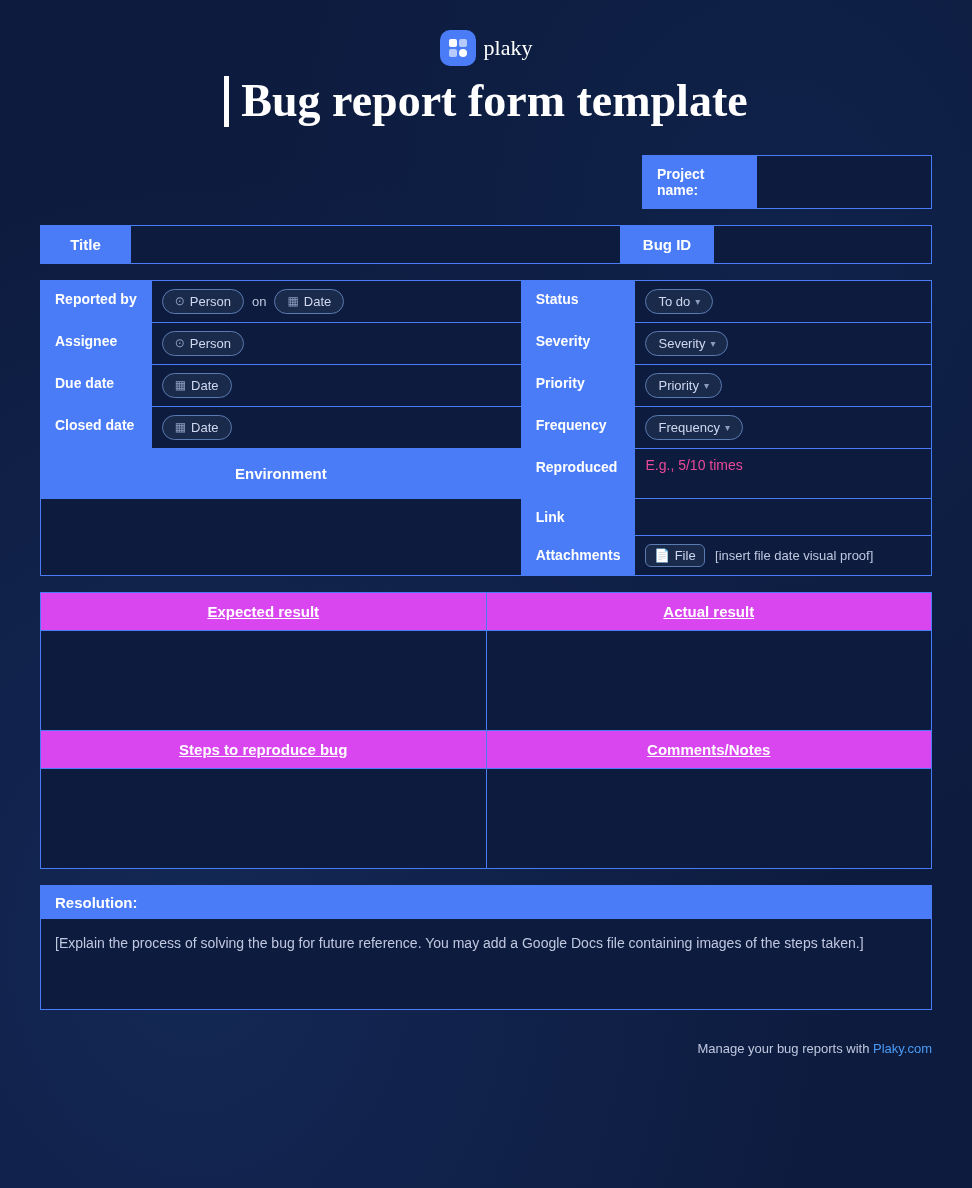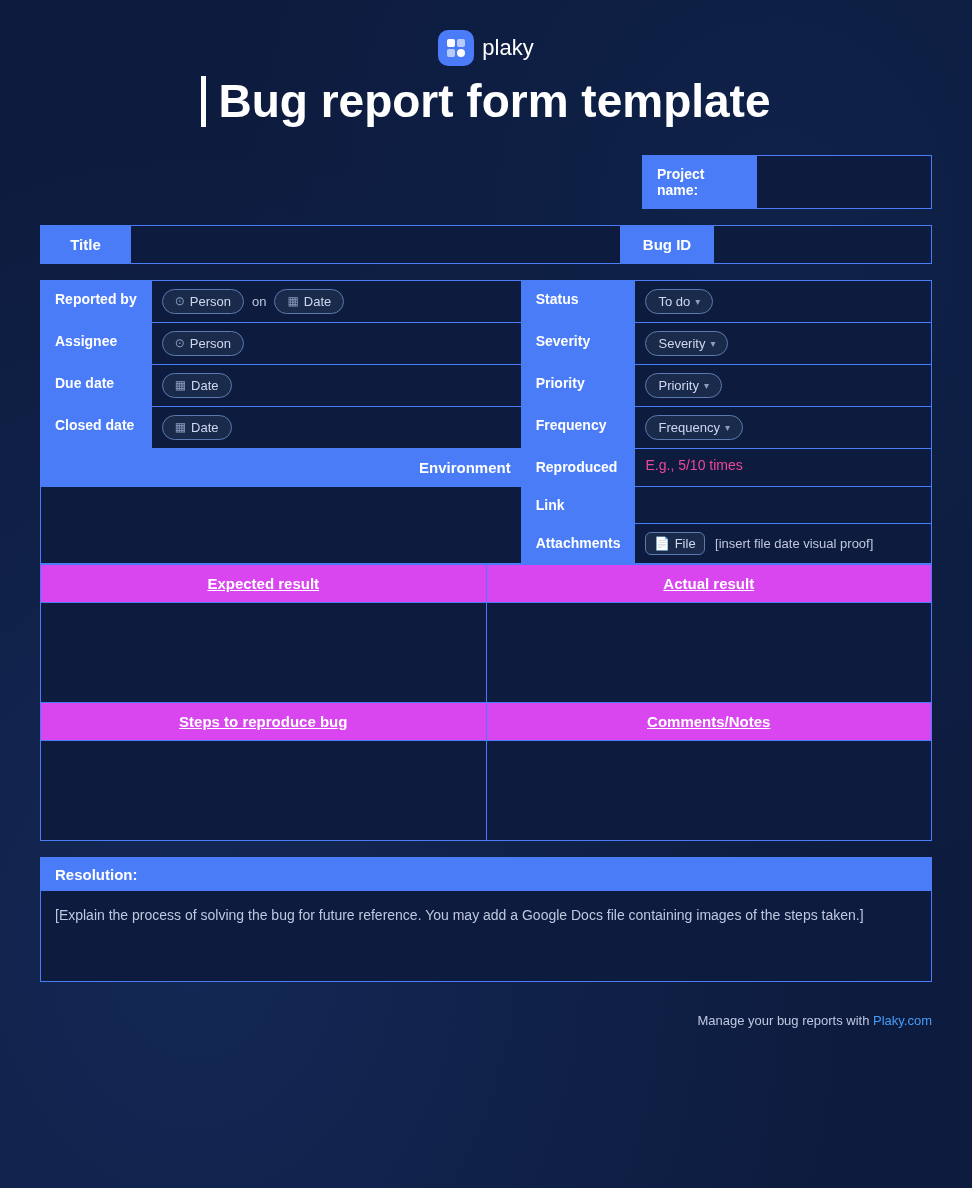--- a/index.html
+++ b/index.html
@@ -20,20 +20,21 @@
       width: 972px;
       padding: 30px 40px 30px 40px;
     }
 
     
     .header {
       display: flex;
       flex-direction: column;
       align-items: center;
       margin-bottom: 28px;
+      font-family: Liberation Serif, serif;
     }
 
     .logo-row {
       display: flex;
       align-items: center;
       gap: 8px;
       margin-bottom: 10px;
     }
 
     .logo-icon {
@@ -118,20 +119,21 @@
 
     .cell-value-dark {
       background: #0d1b3e;
       padding: 10px;
     }
 
     
     .main-table {
       border-collapse: collapse;
       width: 100%;
+      margin-bottom: 16px;
     }
 
     .main-table td {
       border: 1.5px solid #4a7cf7;
       vertical-align: top;
     }
 
     .row-label {
       background: #4a7cf7;
       color: #ffffff;
@@ -185,22 +187,22 @@
       font-size: 10px;
       color: #8a9cc0;
     }
 
     
     .env-header {
       background: #4a7cf7;
       color: #ffffff;
       font-weight: 700;
       font-size: 15px;
-      text-align: right;
-      padding: 10px;
+      text-align: center;
+      padding: 16px;
     }
 
     .env-value {
       background: #0d1b3e;
       height: 70px;
     }
 
     
     .file-badge {
       display: inline-flex;

